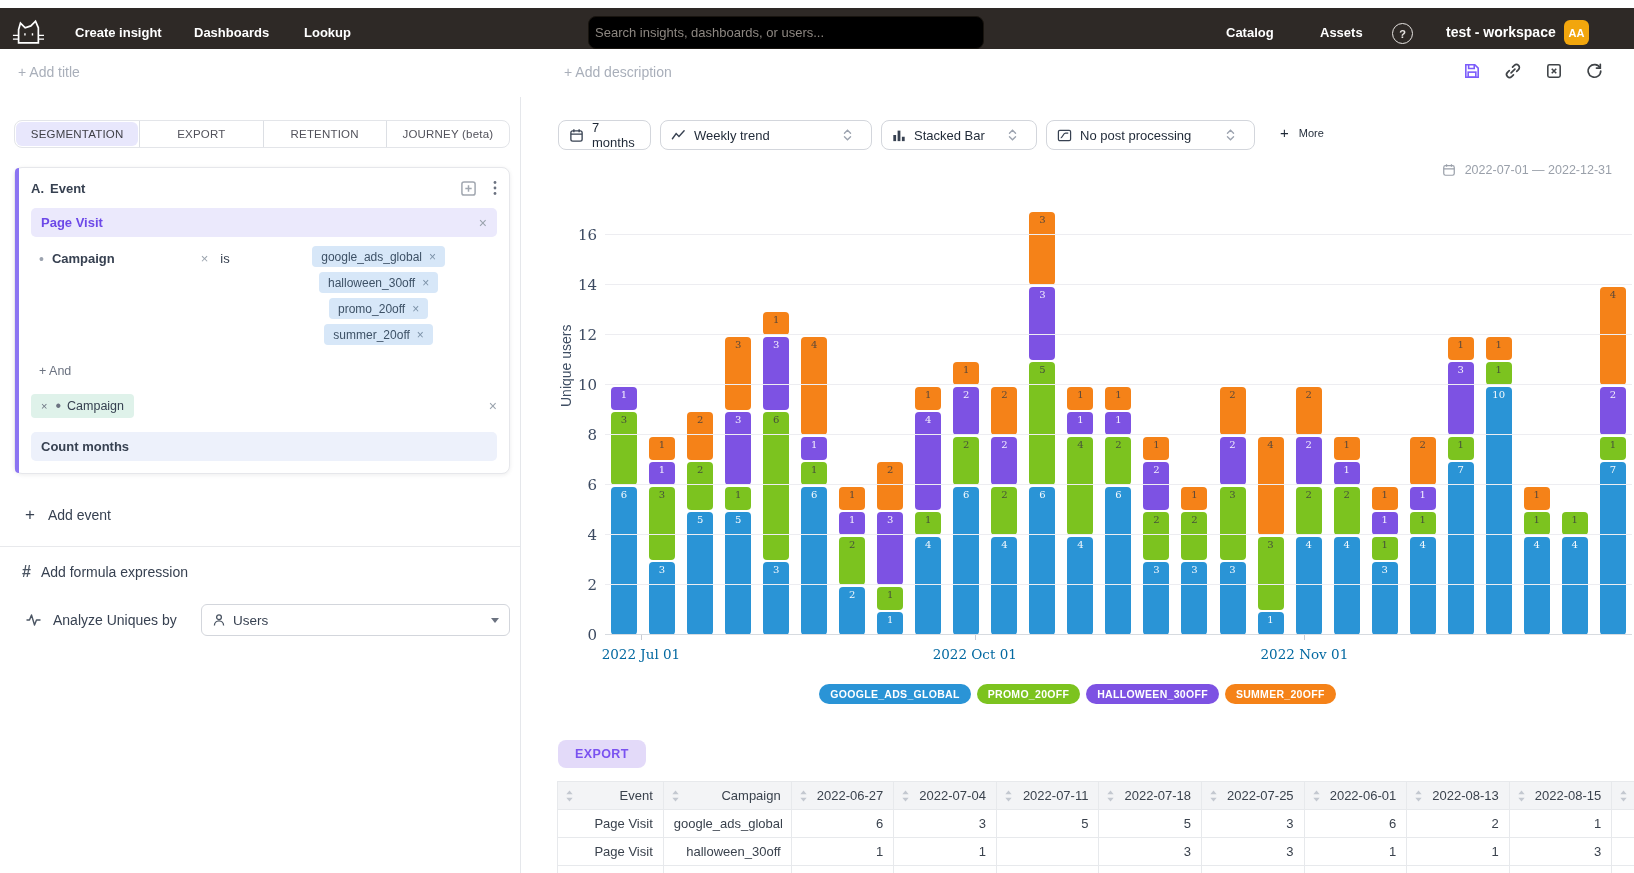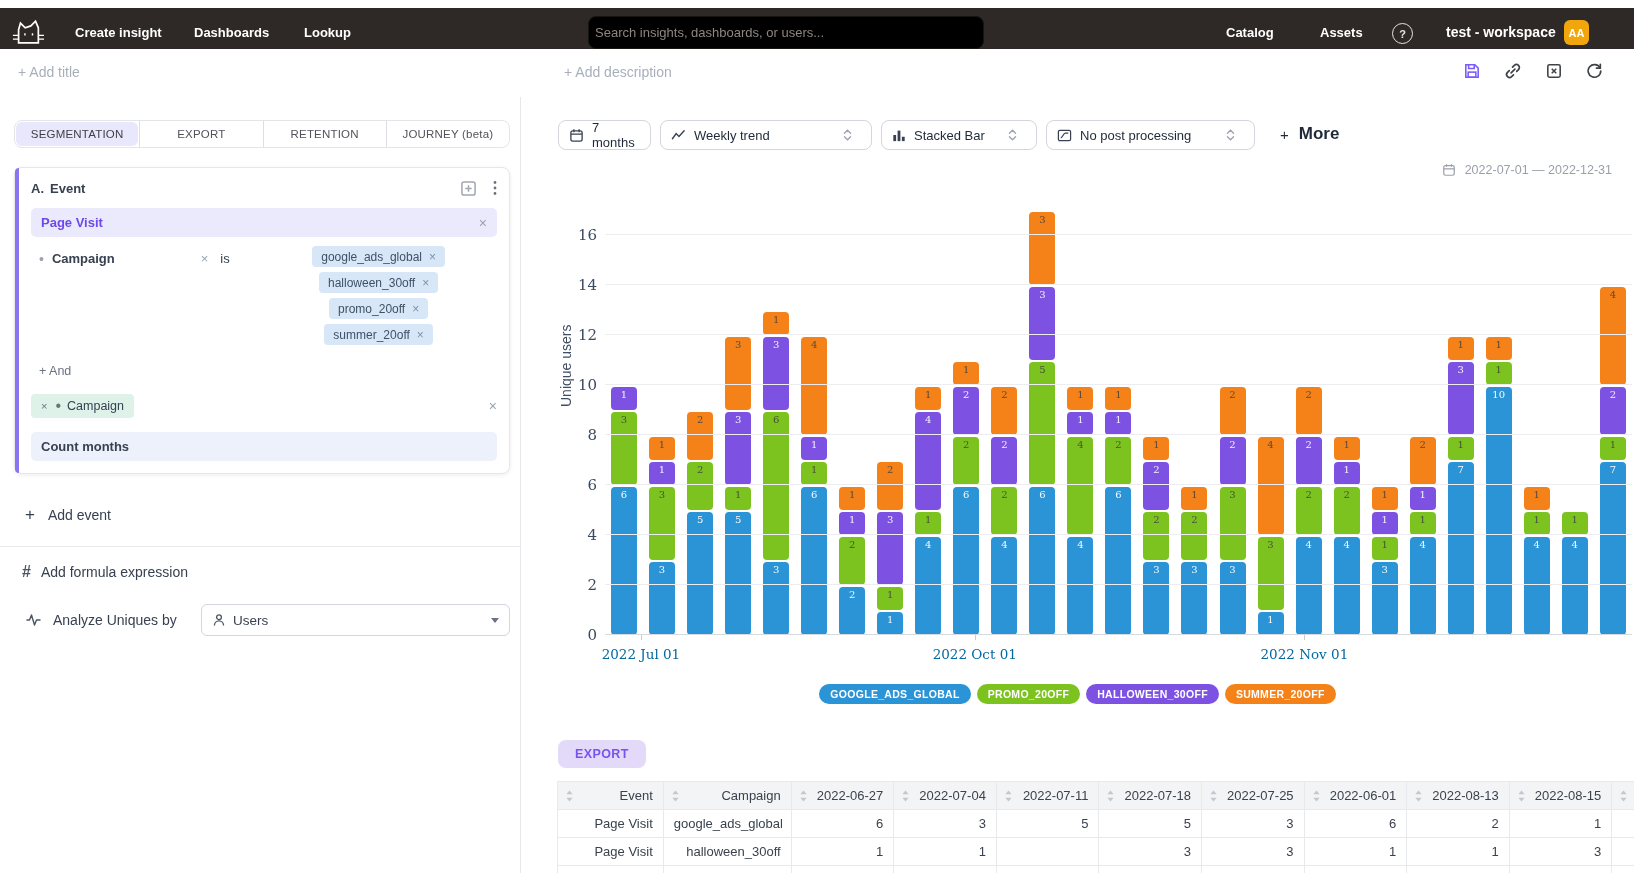--- a/index.html
+++ b/index.html
@@ -79,21 +79,21 @@
          border-top:5.5px solid #6b7280}
 
   
   .main{position:absolute;left:521px;top:97px;right:0;bottom:0;background:#fff}
   .toolbar-btn{position:absolute;top:23px;height:30px;border:1px solid #d3d6dc;border-radius:8px;background:#fff;
                display:flex;align-items:center;padding:0 10px;box-sizing:border-box;font-size:13px;color:#1f2937;cursor:pointer}
   .toolbar-btn svg{margin-right:8px;flex:none}
   .dchev{margin-left:auto;color:#9ca3af}
   .more-btn{position:absolute;top:27px;left:759px;display:flex;align-items:center;cursor:pointer;color:#1f2937}
   .more-btn .p{font-size:15px;font-weight:400;margin-right:10px}
-  .more-btn .m{font-size:17px;font-weight:700}
+  .more-btn .m{font-size:11px;font-weight:400}
   .daterange{position:absolute;top:66px;right:22px;display:flex;align-items:center;color:#9aa0aa;font-size:12.5px}
   .daterange svg{margin-right:9px}
 
   
   .plot{position:absolute;left:84px;right:2px;top:113px;height:425px}
   .gridline{position:absolute;left:0;right:0;height:1px;background:#ededf1}
   .gridline.baseline{background:#d7dbe0}
   .ylab{position:absolute;left:-42px;width:34px;text-align:right;font-family:"DejaVu Serif","Liberation Serif",serif;
         font-size:15px;color:#3c4a61}
   .ytitle{position:absolute;left:37px;top:310px;transform:rotate(-90deg);transform-origin:left top;

